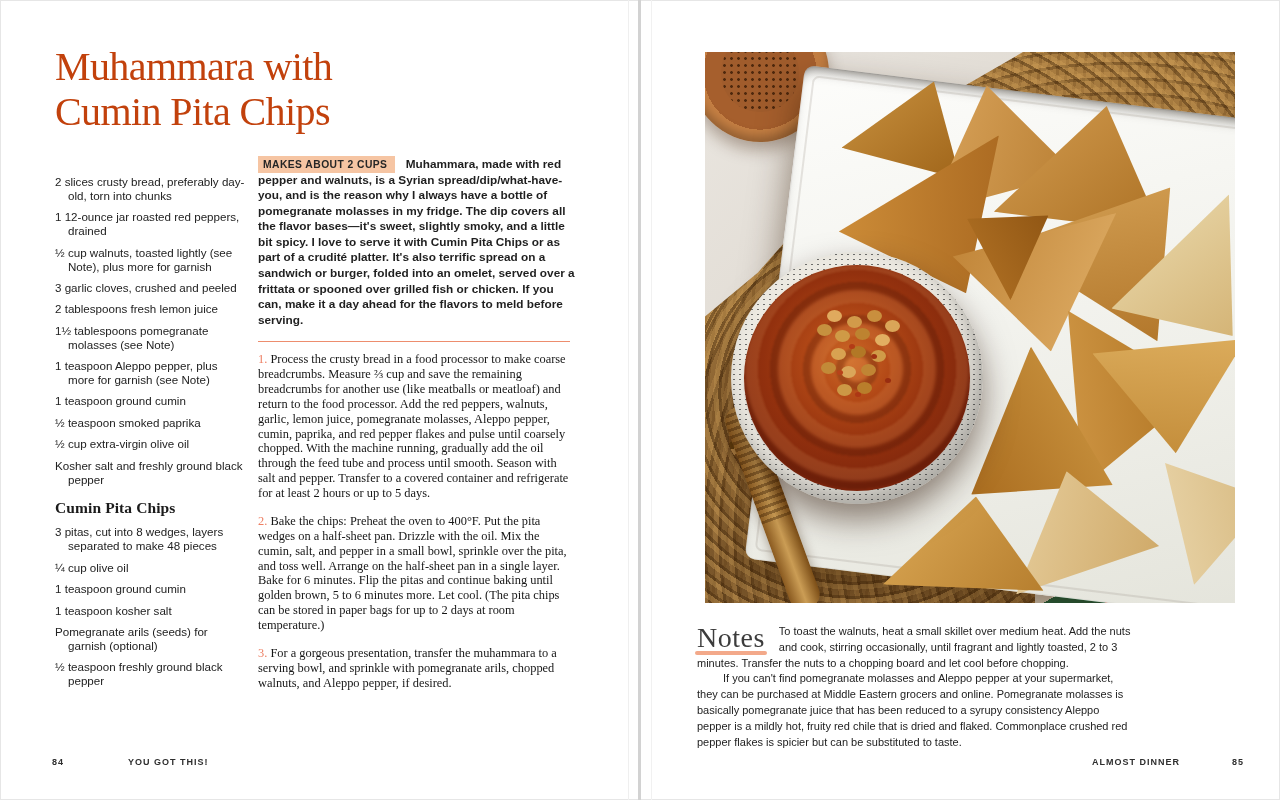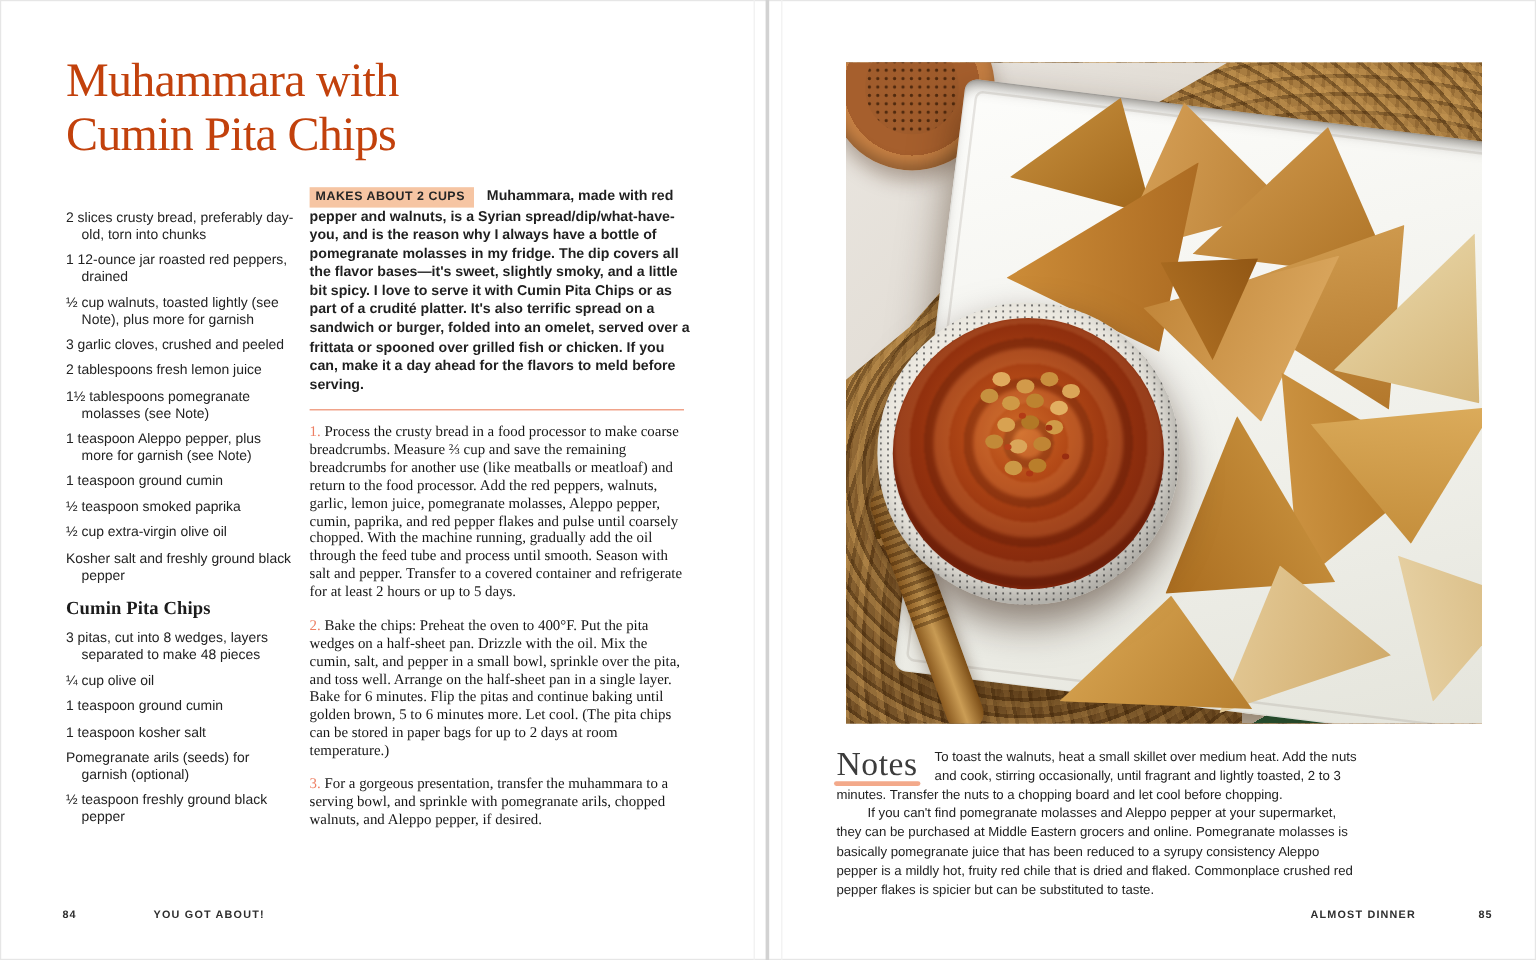--- a/index.html
+++ b/index.html
@@ -216,21 +216,21 @@
         </p>
         <p class="step">
           <span class="step-num">3.</span>
           <span>For a gorgeous presentation, transfer the muhammara to a serving bowl, and sprinkle with pomegranate arils, chopped walnuts, and Aleppo pepper, if desired.</span>
         </p>
       </div>
     </div>
 
     <div class="footer footer-left">
       <span>84</span>
-      <span>YOU GOT ABOUT!</span>
+      <span>YOU GOT THIS!</span>
     </div>
   </section>
 
   <div class="fold">
     <div class="f-l"></div>
       <div class="f-main"></div>
       <div class="f-r"></div>
   </div>
 
   <section>

